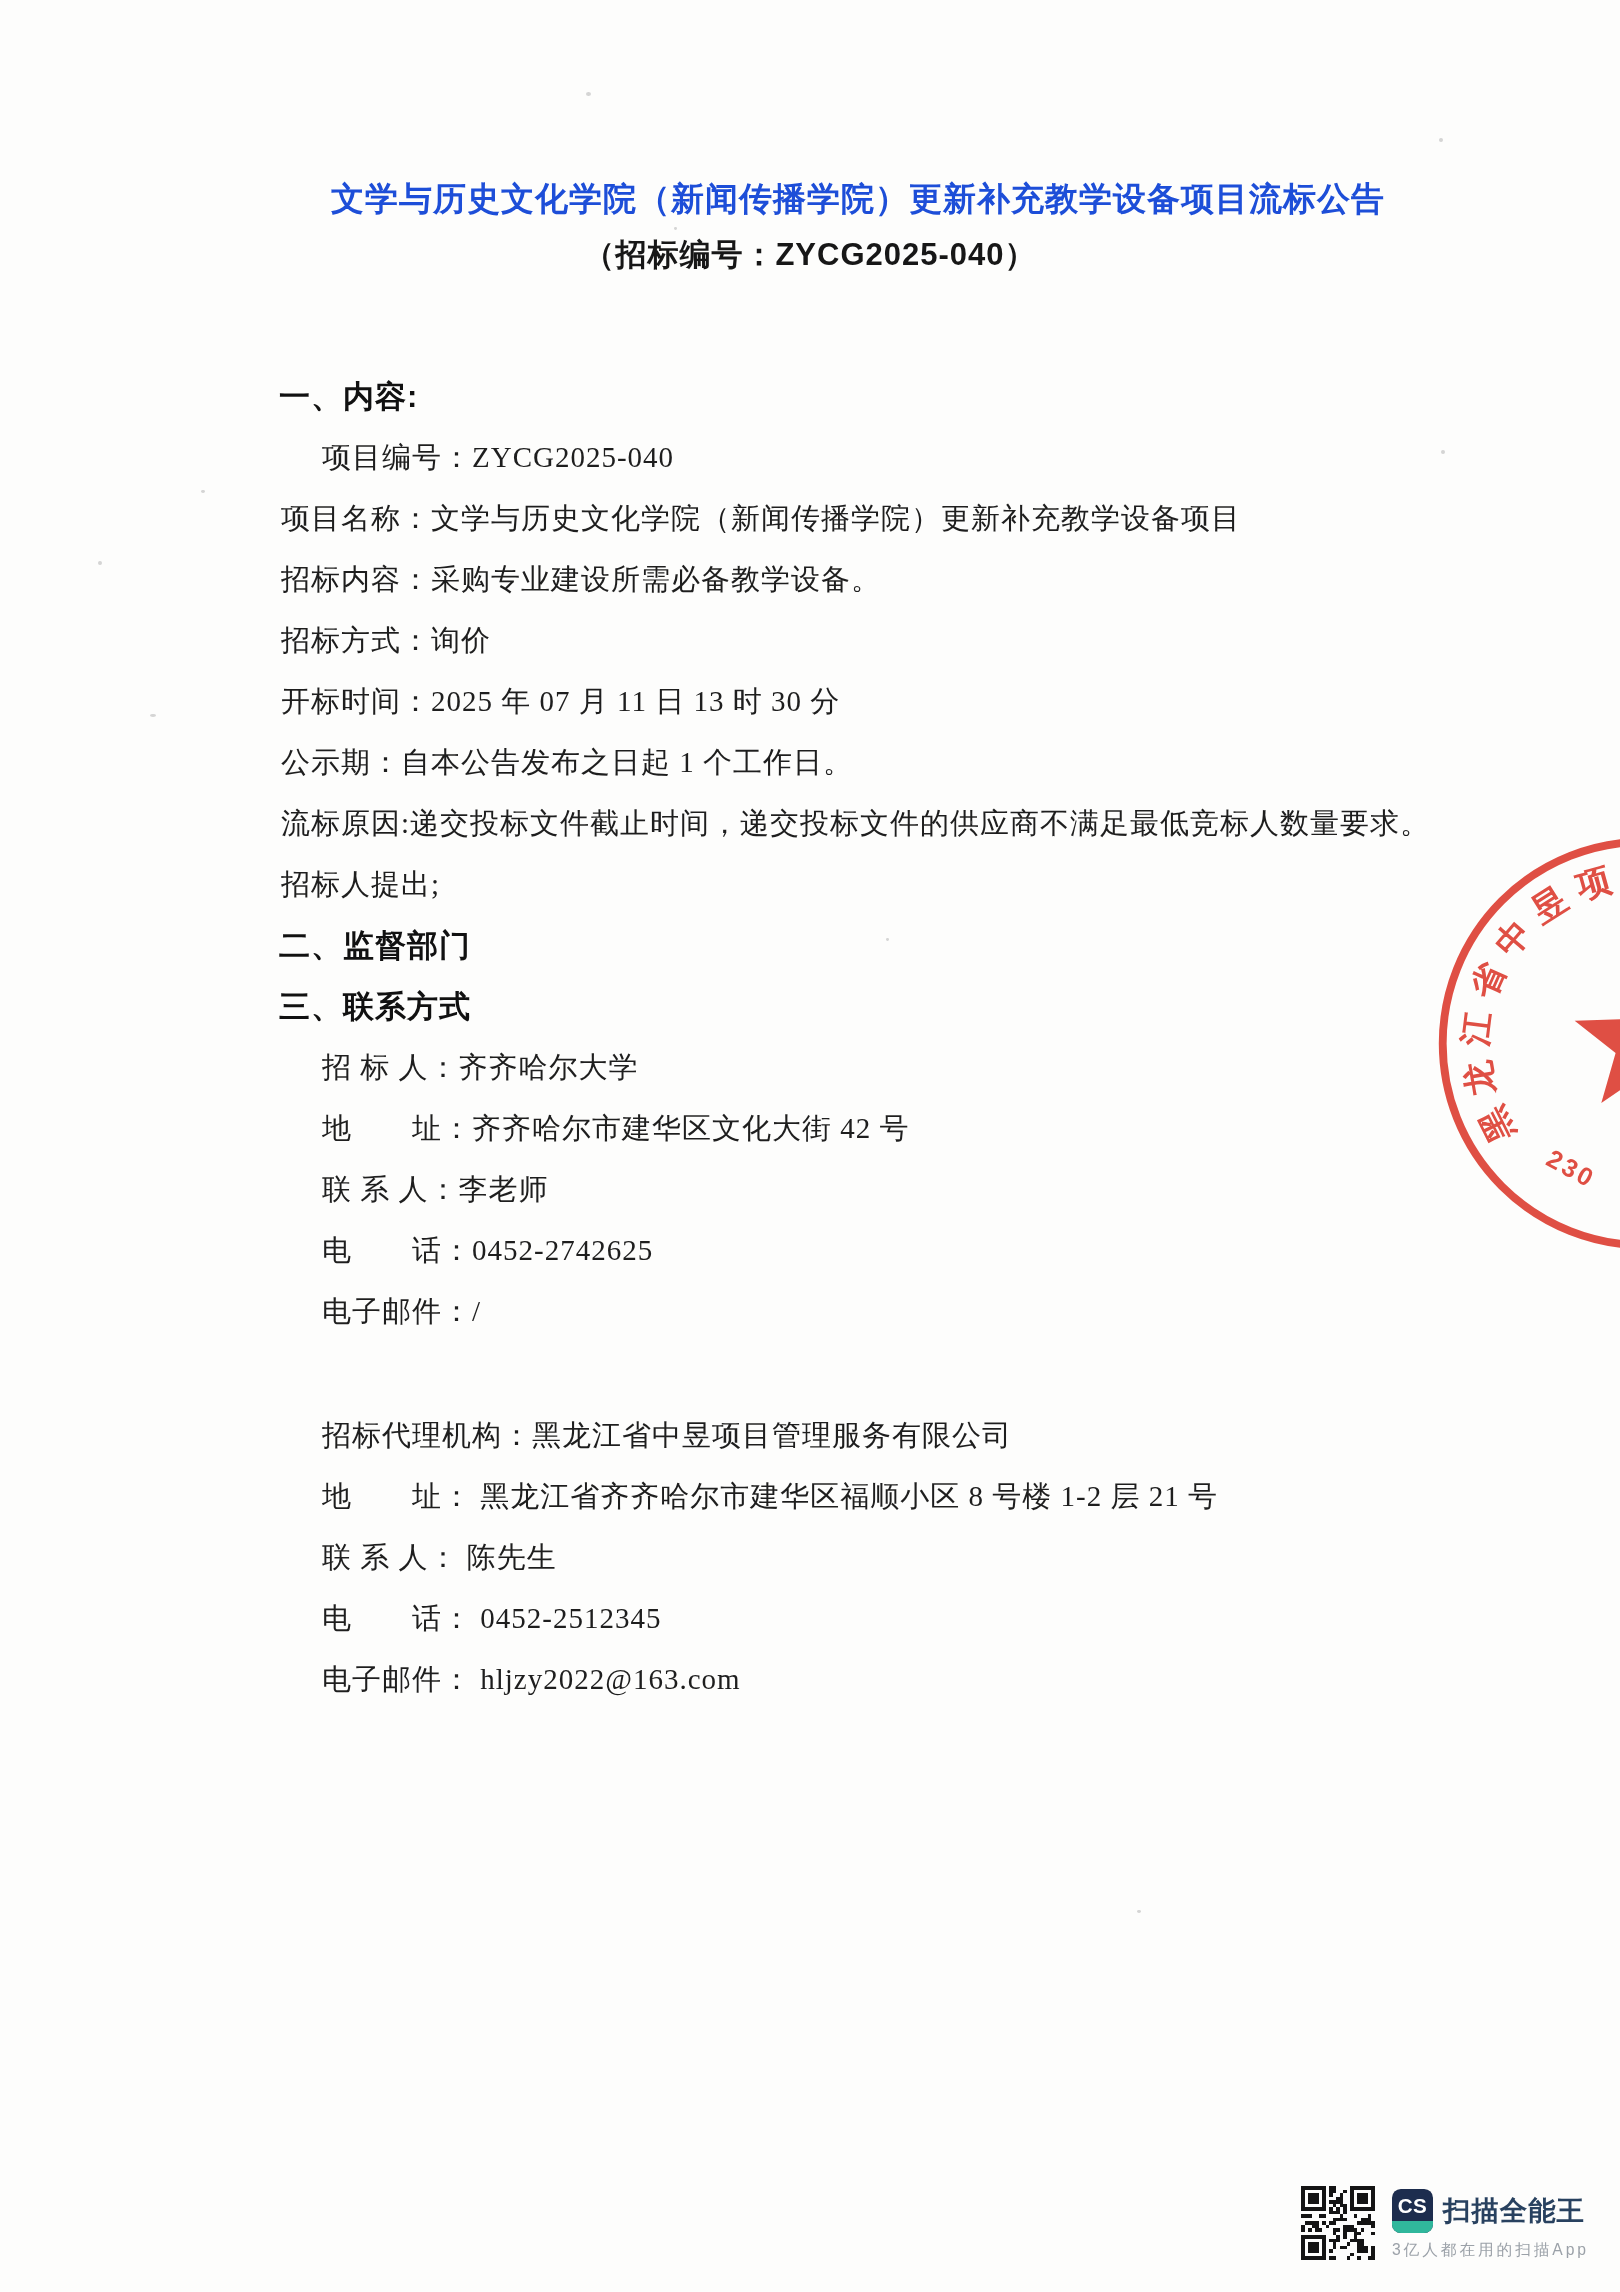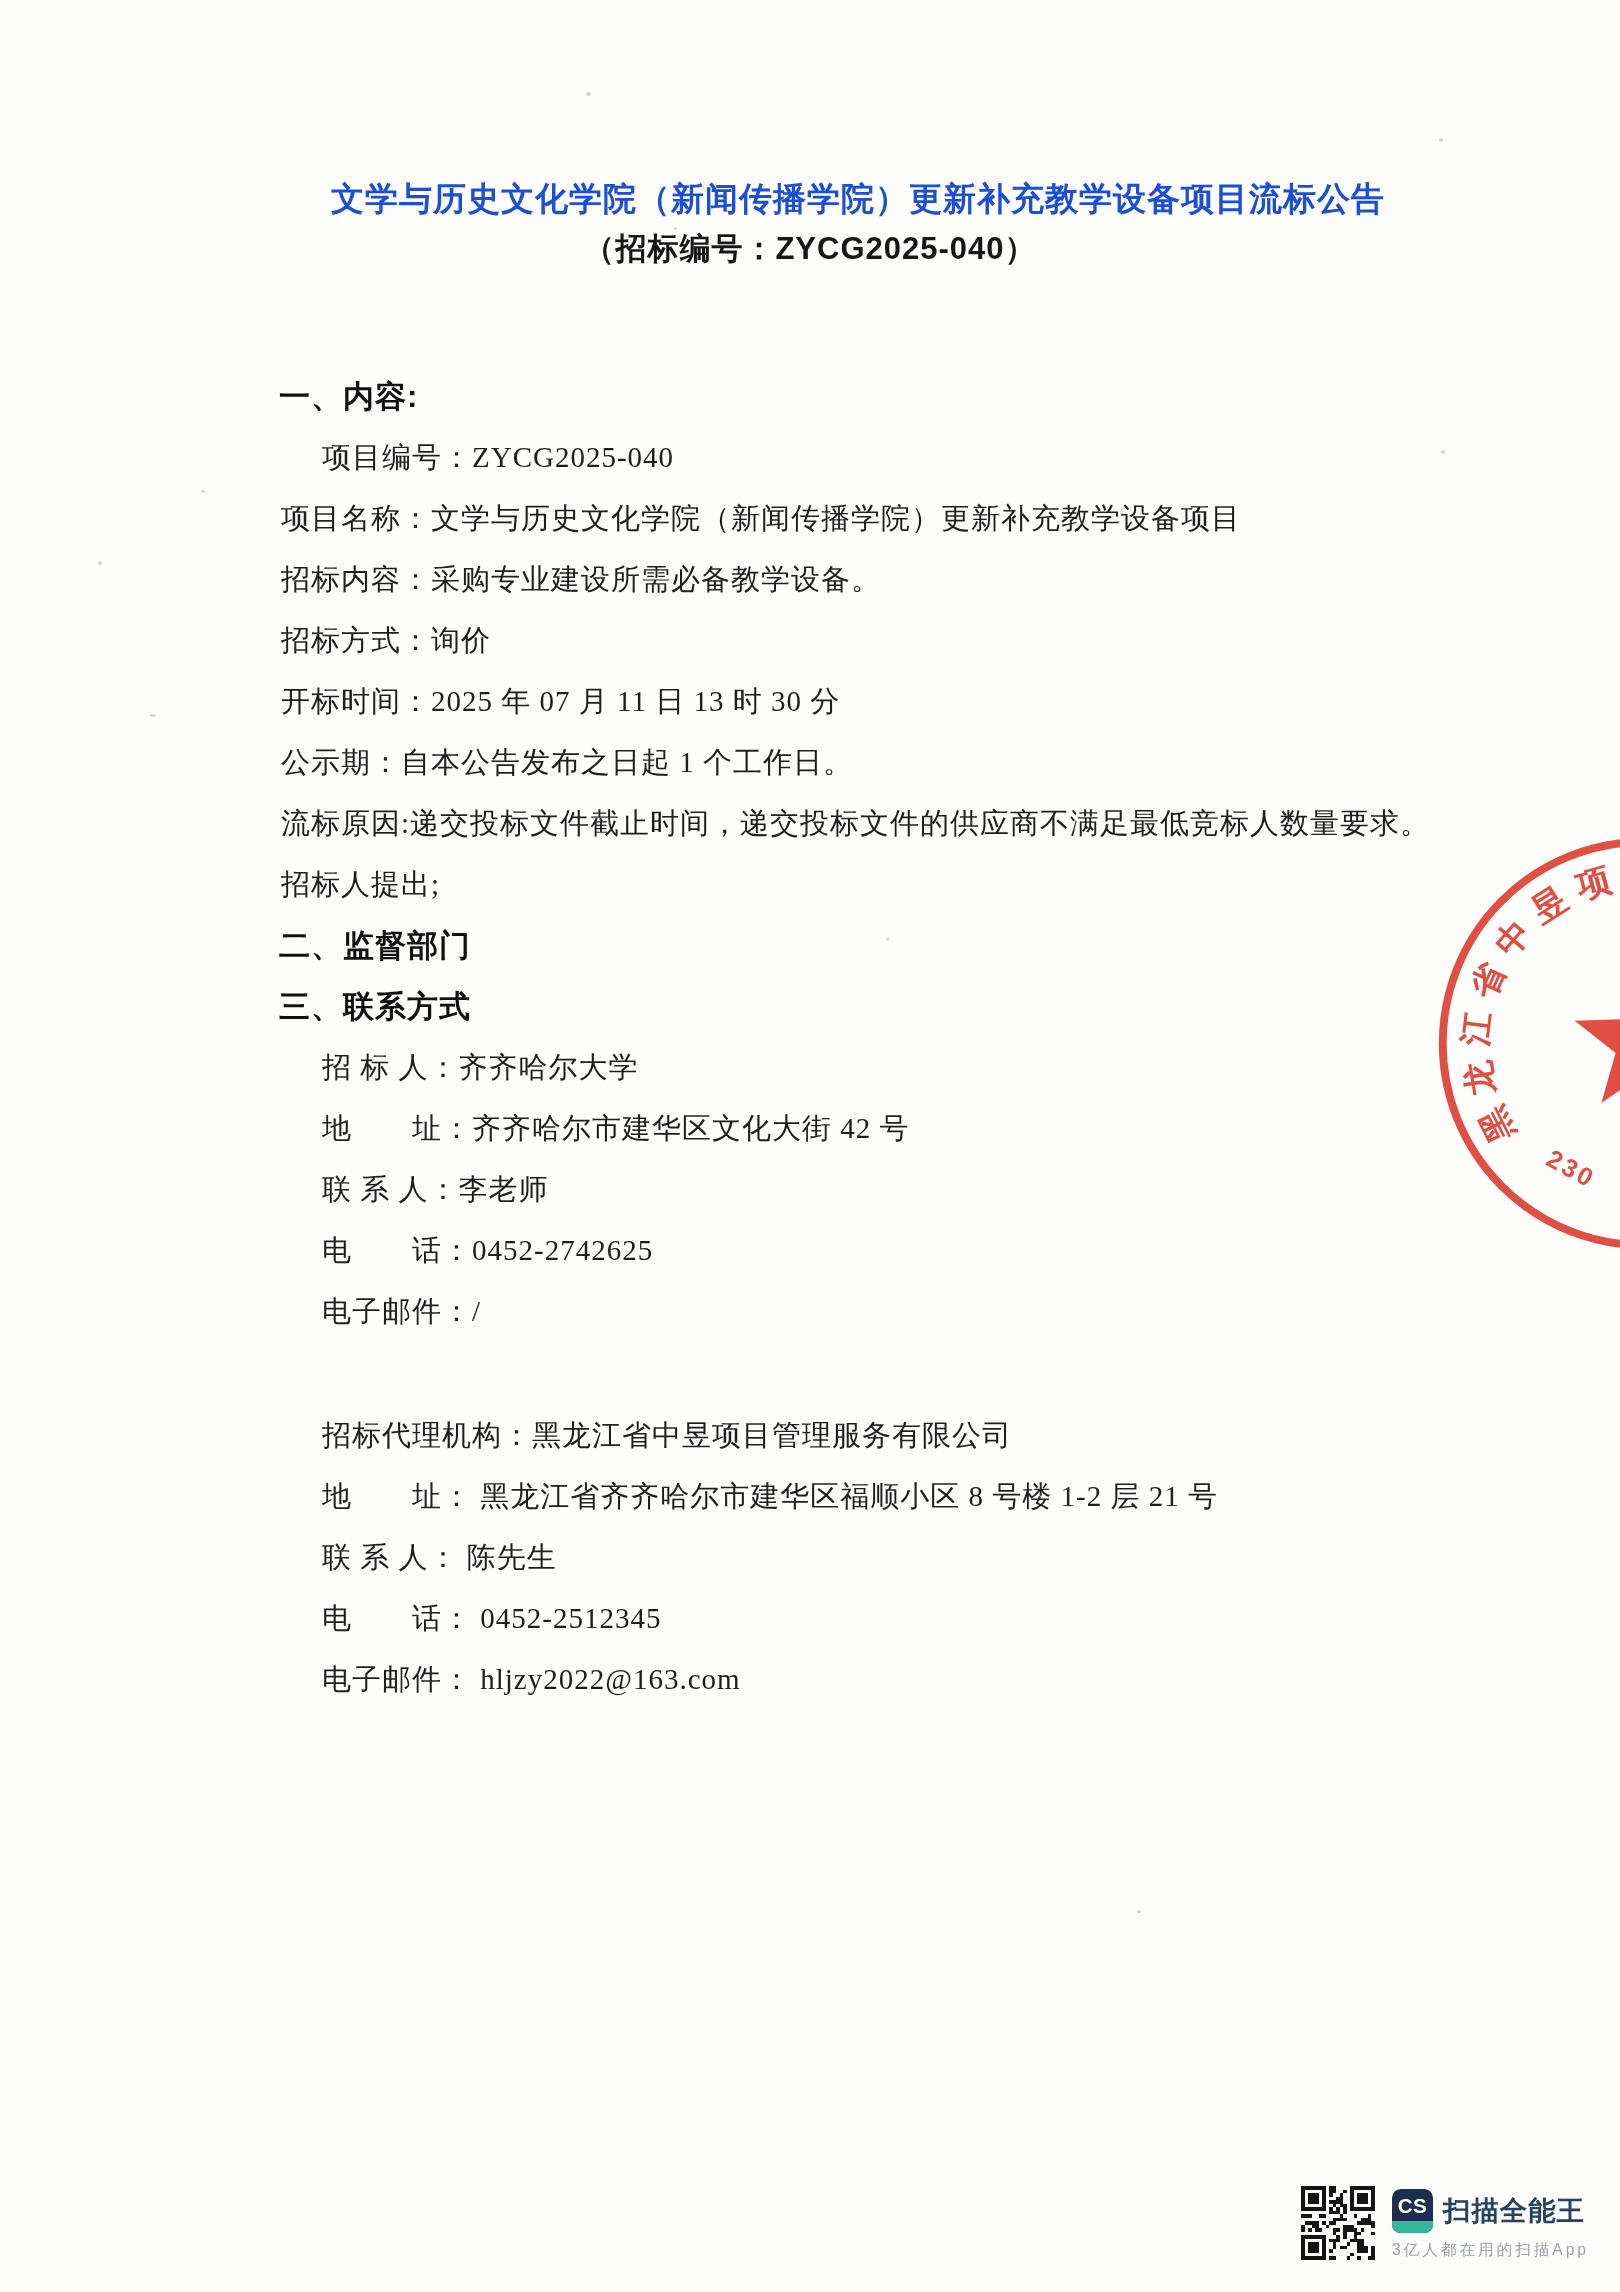--- a/index.html
+++ b/index.html
@@ -12,21 +12,21 @@
     font-family:"Liberation Serif","DejaVu Serif",serif;
     color:#1e1e1e;
   }
   
   .title-line1{
     position:absolute;top:170px;left:0;width:1620px;height:57px;line-height:57px;
     text-align:center;font-family:"Liberation Sans","DejaVu Sans",sans-serif;
     font-weight:700;font-size:33px;letter-spacing:1px;color:#1d4ed8;padding-left:48px;
   }
   .title-line2{
-    position:absolute;top:220px;left:0;width:1620px;height:57px;line-height:57px;
+    position:absolute;top:226px;left:0;width:1620px;height:57px;line-height:57px;
     text-align:center;font-family:"Liberation Sans","DejaVu Sans",sans-serif;
     font-weight:700;font-size:31px;letter-spacing:1px;color:#171717;
   }
   .lines{position:absolute;top:366px;left:12px;width:1620px;}
   .row{height:61px;line-height:61px;font-size:29px;letter-spacing:1px;white-space:nowrap;}
   .row.body{padding-left:269px;}
   .row.indent{padding-left:310px;}
   .row.heading{
     padding-left:267px;
     font-family:"Liberation Sans","DejaVu Sans",sans-serif;

